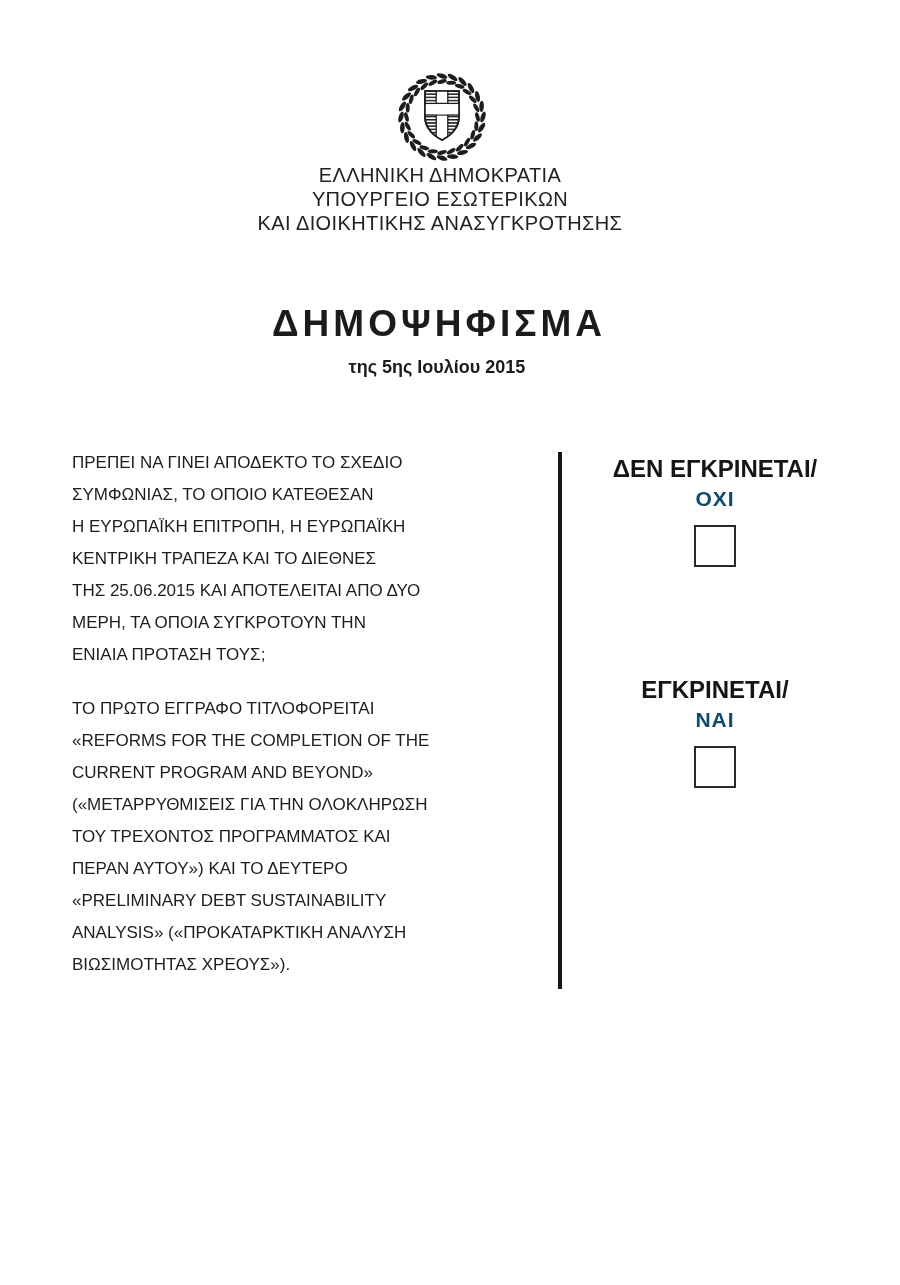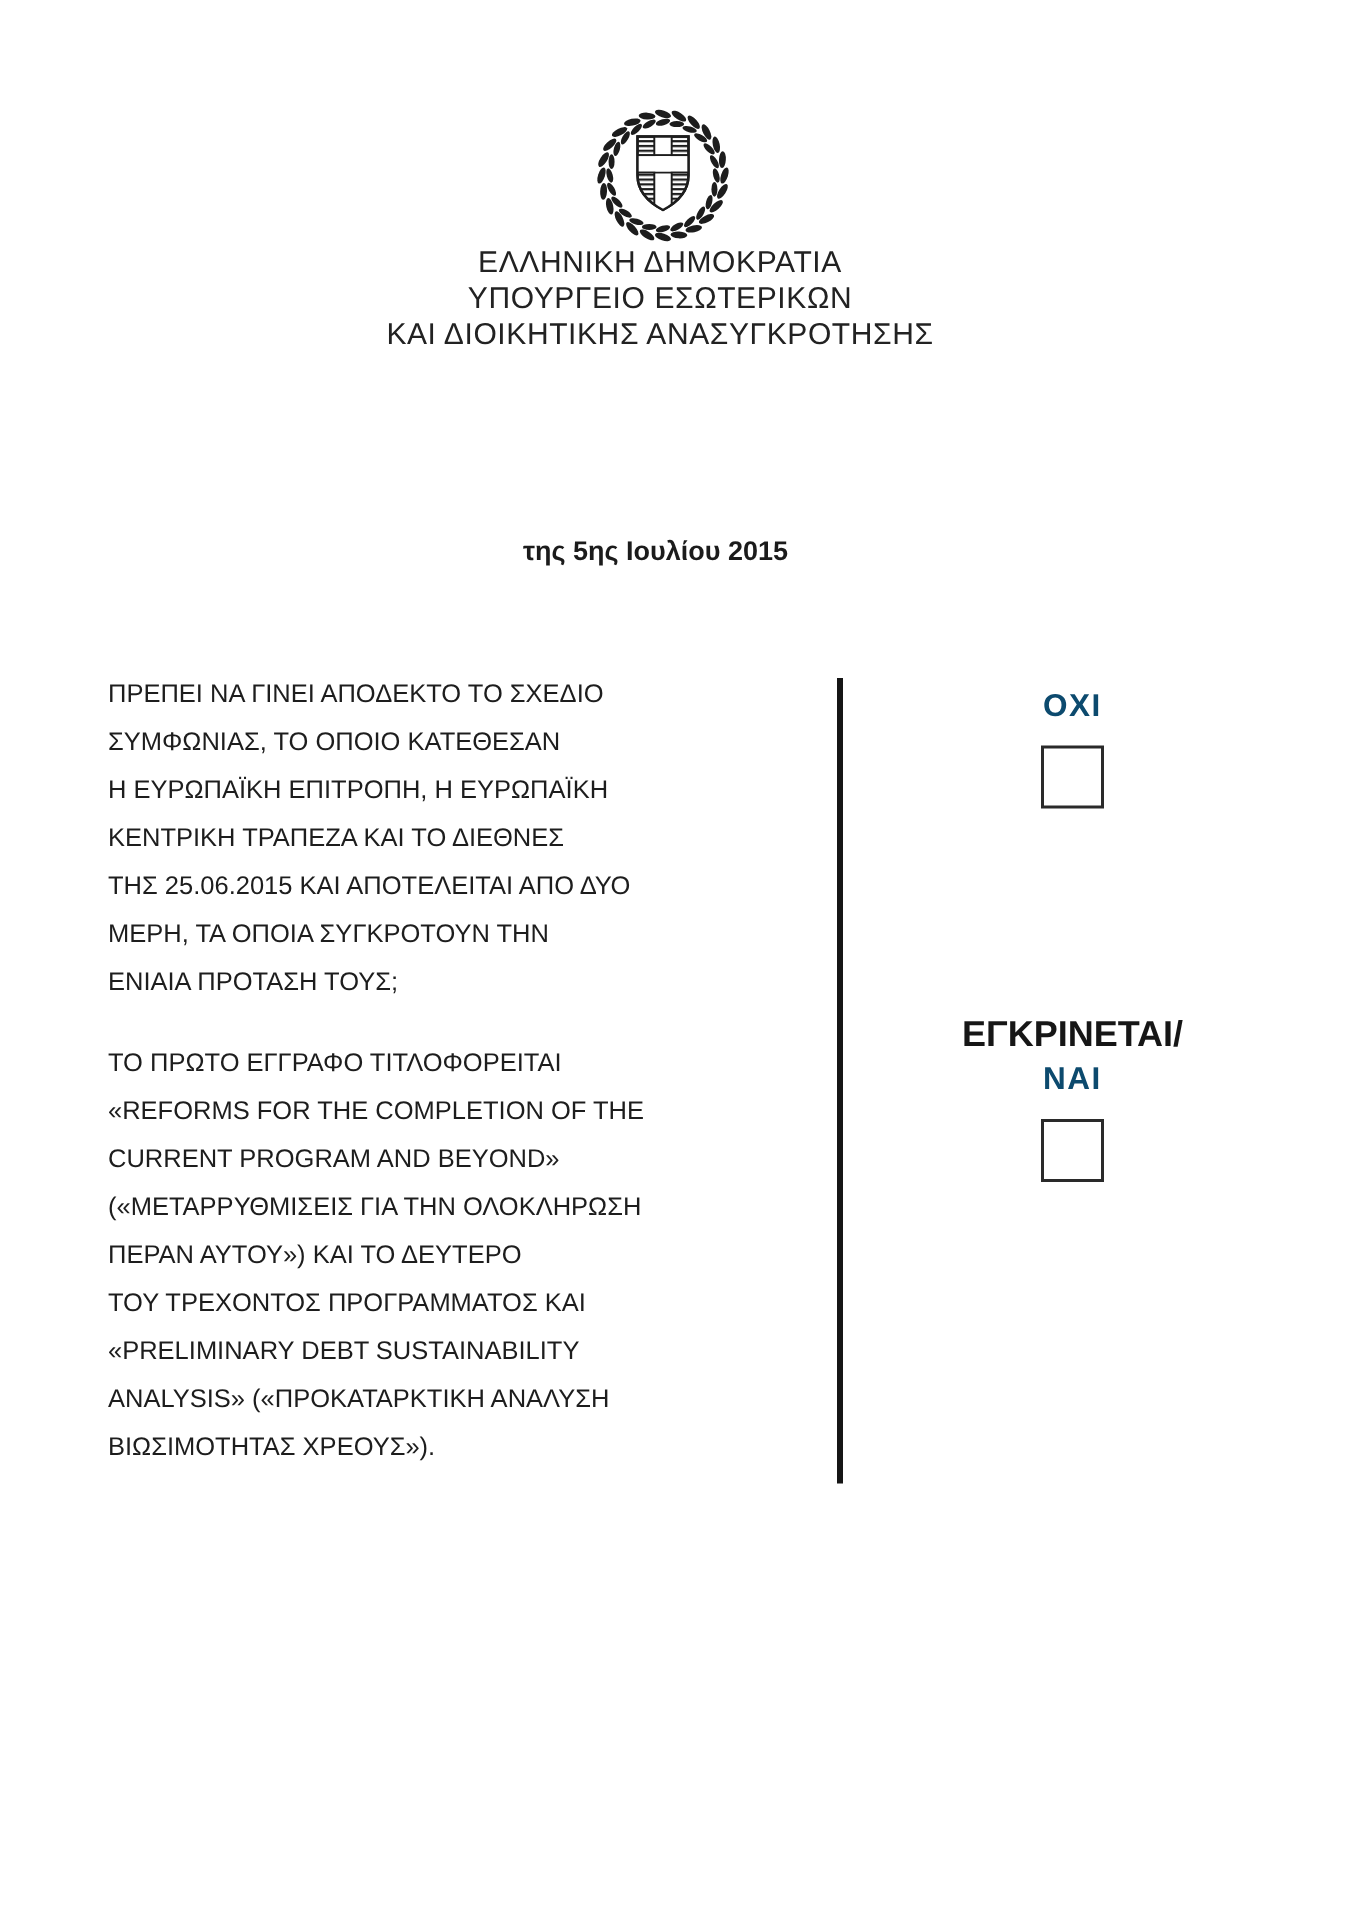--- a/index.html
+++ b/index.html
@@ -177,44 +177,46 @@
       </g>
     </svg>
   </div>
 
   <div class="ministry">
     <div>ΕΛΛΗΝΙΚΗ ΔΗΜΟΚΡΑΤΙΑ</div>
     <div>ΥΠΟΥΡΓΕΙΟ ΕΣΩΤΕΡΙΚΩΝ</div>
     <div>ΚΑΙ ΔΙΟΙΚΗΤΙΚΗΣ ΑΝΑΣΥΓΚΡΟΤΗΣΗΣ</div>
   </div>
 
+  <div class="title">ΔΗΜΟΨΗΦΙΣΜΑ</div>
   <div class="subtitle">της 5ης Ιουλίου 2015</div>
 
   <div class="question">
     <div class="qline">ΠΡΕΠΕΙ ΝΑ ΓΙΝΕΙ ΑΠΟΔΕΚΤΟ ΤΟ ΣΧΕΔΙΟ</div>
     <div class="qline">ΣΥΜΦΩΝΙΑΣ, ΤΟ ΟΠΟΙΟ ΚΑΤΕΘΕΣΑΝ</div>
     <div class="qline">Η ΕΥΡΩΠΑΪΚΗ ΕΠΙΤΡΟΠΗ, Η ΕΥΡΩΠΑΪΚΗ</div>
     <div class="qline">ΚΕΝΤΡΙΚΗ ΤΡΑΠΕΖΑ ΚΑΙ ΤΟ ΔΙΕΘΝΕΣ</div>
     <div class="qline">ΤΗΣ 25.06.2015 ΚΑΙ ΑΠΟΤΕΛΕΙΤΑΙ ΑΠΟ ΔΥΟ</div>
     <div class="qline">ΜΕΡΗ, ΤΑ ΟΠΟΙΑ ΣΥΓΚΡΟΤΟΥΝ ΤΗΝ</div>
     <div class="qline">ΕΝΙΑΙΑ ΠΡΟΤΑΣΗ ΤΟΥΣ;</div>
     <div class="qline para2">ΤΟ ΠΡΩΤΟ ΕΓΓΡΑΦΟ ΤΙΤΛΟΦΟΡΕΙΤΑΙ</div>
     <div class="qline">«REFORMS FOR THE COMPLETION OF THE</div>
     <div class="qline">CURRENT PROGRAM AND BEYOND»</div>
     <div class="qline">(«ΜΕΤΑΡΡΥΘΜΙΣΕΙΣ ΓΙΑ ΤΗΝ ΟΛΟΚΛΗΡΩΣΗ</div>
+    <div class="qline">ΤΟΥ ΤΡΕΧΟΝΤΟΣ ΠΡΟΓΡΑΜΜΑΤΟΣ ΚΑΙ</div>
     <div class="qline">ΠΕΡΑΝ ΑΥΤΟΥ») ΚΑΙ ΤΟ ΔΕΥΤΕΡΟ</div>
-    <div class="qline">ΤΟΥ ΤΡΕΧΟΝΤΟΣ ΠΡΟΓΡΑΜΜΑΤΟΣ ΚΑΙ</div>
     <div class="qline">«PRELIMINARY DEBT SUSTAINABILITY</div>
     <div class="qline">ANALYSIS» («ΠΡΟΚΑΤΑΡΚΤΙΚΗ ΑΝΑΛΥΣΗ</div>
     <div class="qline">ΒΙΩΣΙΜΟΤΗΤΑΣ ΧΡΕΟΥΣ»).</div>
   </div>
 
   <div class="divider"></div>
 
   <div class="option option-no">
+    <div class="opt-label">ΔΕΝ ΕΓΚΡΙΝΕΤΑΙ/</div>
     <div class="opt-answer">ΟΧΙ</div>
     <div class="checkbox" role="checkbox" aria-checked="false"></div>
   </div>
 
   <div class="option option-yes">
     <div class="opt-label">ΕΓΚΡΙΝΕΤΑΙ/</div>
     <div class="opt-answer">ΝΑΙ</div>
     <div class="checkbox" role="checkbox" aria-checked="false"></div>
   </div>
 

